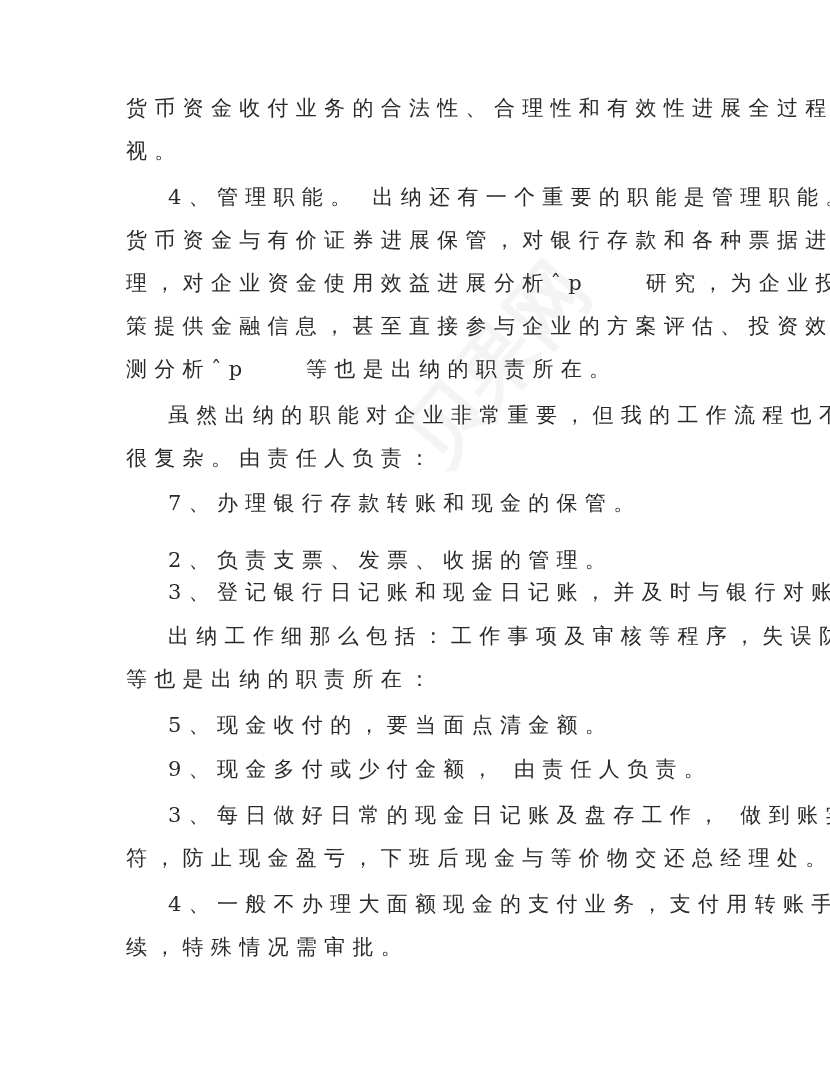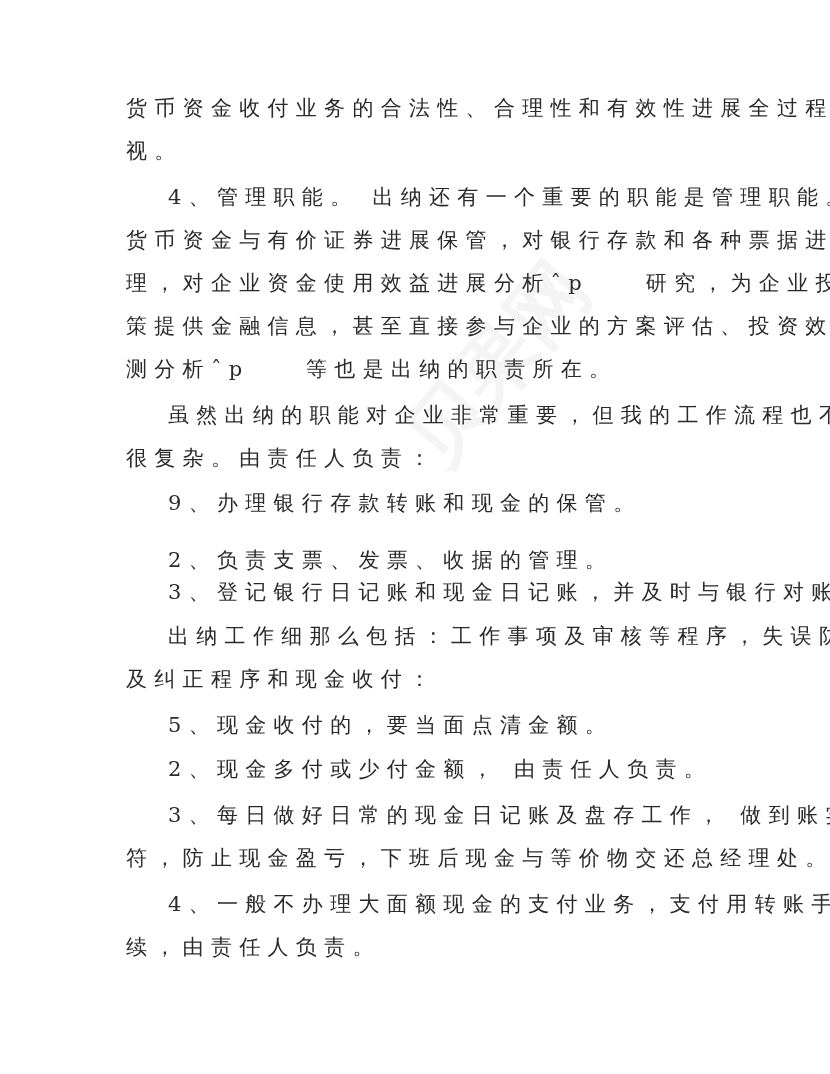--- a/index.html
+++ b/index.html
@@ -37,25 +37,25 @@
   <div id="text-body">
     <div class="line" style="top:95px">货币资金收付业务的合法性、合理性和有效性进展全过程的监</div>
     <div class="line" style="top:138px">视。</div>
     <div class="line indent" style="top:184px">4、管理职能。 出纳还有一个重要的职能是管理职能。对</div>
     <div class="line" style="top:227px">货币资金与有价证券进展保管，对银行存款和各种票据进展管</div>
     <div class="line" style="top:270px">理，对企业资金使用效益进展分析ˆp　　研究，为企业投资决</div>
     <div class="line" style="top:313px">策提供金融信息，甚至直接参与企业的方案评估、投资效益预</div>
     <div class="line" style="top:356px">测分析ˆp　　等也是出纳的职责所在。</div>
     <div class="line indent" style="top:402px">虽然出纳的职能对企业非常重要，但我的工作流程也不算</div>
     <div class="line" style="top:445px">很复杂。由责任人负责：</div>
-    <div class="line indent" style="top:490px">9、办理银行存款转账和现金的保管。</div>
+    <div class="line indent" style="top:490px">7、办理银行存款转账和现金的保管。</div>
     <div class="line indent" style="top:547px">2、负责支票、发票、收据的管理。</div>
     <div class="line indent" style="top:579px">3、登记银行日记账和现金日记账，并及时与银行对账。</div>
     <div class="line indent" style="top:623px">出纳工作细那么包括：工作事项及审核等程序，失误防范</div>
-    <div class="line" style="top:666px">及纠正程序和现金收付：</div>
+    <div class="line" style="top:666px">等也是出纳的职责所在：</div>
     <div class="line indent" style="top:712px">5、现金收付的，要当面点清金额。</div>
-    <div class="line indent" style="top:756px">2、现金多付或少付金额， 由责任人负责。</div>
+    <div class="line indent" style="top:756px">9、现金多付或少付金额， 由责任人负责。</div>
     <div class="line indent" style="top:802px">3、每日做好日常的现金日记账及盘存工作， 做到账实相</div>
     <div class="line" style="top:845px">符，防止现金盈亏，下班后现金与等价物交还总经理处。</div>
     <div class="line indent" style="top:891px">4、一般不办理大面额现金的支付业务，支付用转账手</div>
-    <div class="line" style="top:934px">续，由责任人负责。</div>
+    <div class="line" style="top:934px">续，特殊情况需审批。</div>
   </div>
 </div>
 
 </body></html>

